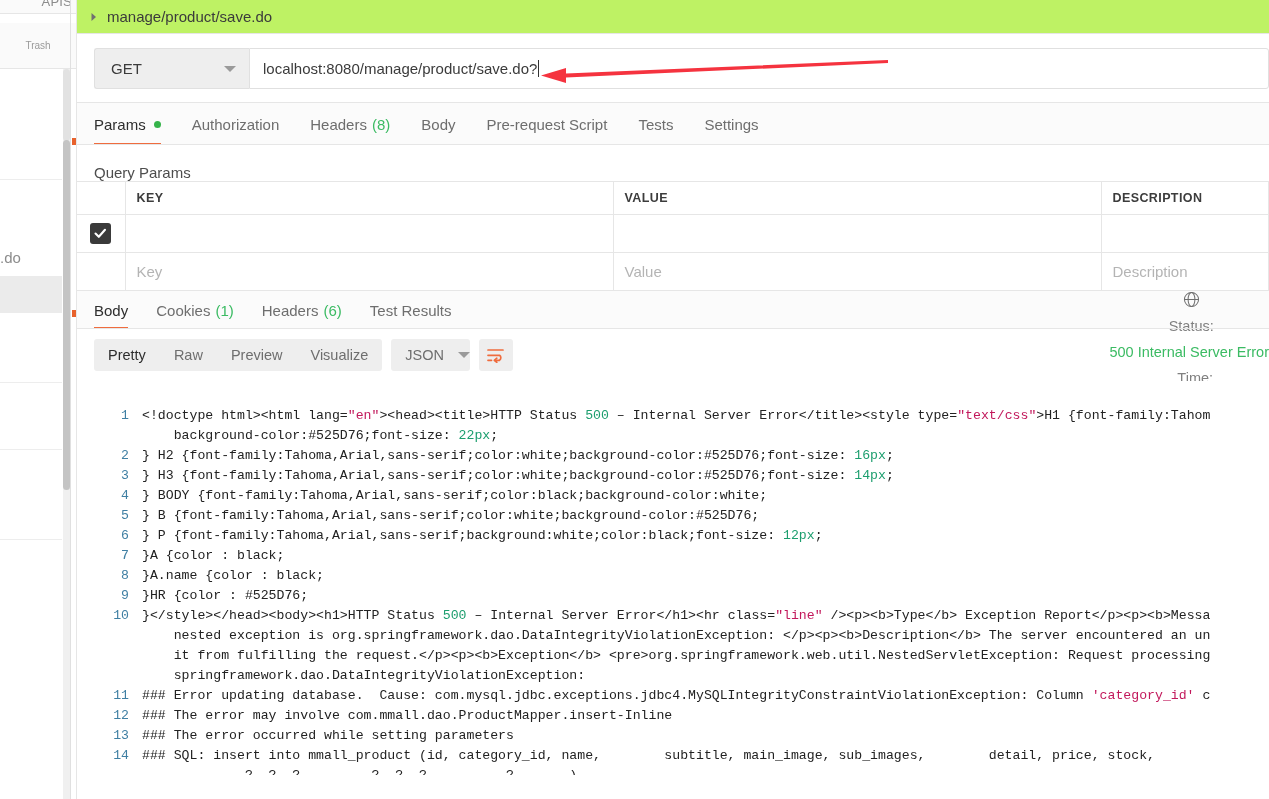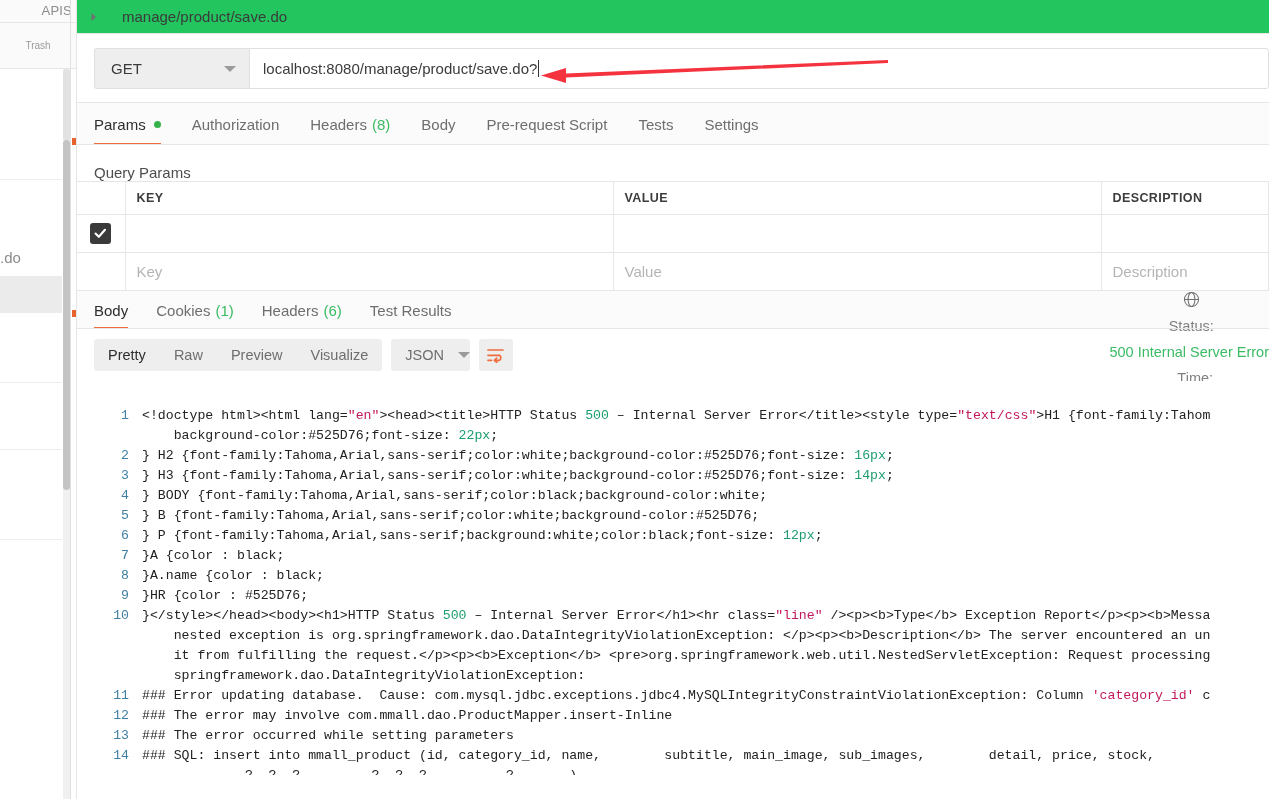--- a/index.html
+++ b/index.html
@@ -13,21 +13,21 @@
   }
 
   #app { position: relative; width: 1269px; height: 799px; overflow: hidden; }
 
   
   #sidebar {
     position: absolute; left: 0; top: 0; width: 76px; height: 799px;
     background: #ffffff; overflow: hidden;
   }
   .sb-tabs {
-    position: absolute; left: 0; top: 0; width: 76px; height: 23px;
+    position: absolute; left: 0; top: 0; width: 76px; height: 14px;
     background: #fafafa; border-bottom: 1px solid #e6e6e6;
     display: flex; align-items: flex-end; justify-content: flex-end;
   }
   .sb-tab-label {
     font-size: 13px; color: #8c8c8c; letter-spacing: .2px;
     padding-right: 4px; position: relative; top: -4px;
   }
   .sb-trash {
     position: absolute; left: 0; top: 23px; width: 76px; height: 46px;
     background: #fafafa; border-bottom: 1px solid #e6e6e6;
@@ -58,22 +58,22 @@
   .sb-orange-a { position: absolute; left: 72px; width: 4px; height: 7px; background: #e8622d; }
 
   
   #main {
     position: absolute; left: 76px; top: 0; right: 0; height: 799px;
     background: #ffffff; border-left: 1px solid #e6e6e6;
   }
 
   
   .crumb-bar {
-    height: 33px; background: #22c55e;
-    display: flex; align-items: center; padding-left: 10px; gap: 15px;
+    height: 33px; background: #bef264;
+    display: flex; align-items: center; padding-left: 10px;
   }
   .crumb-caret {
     width: 14px; height: 14px; display: flex; align-items: center; justify-content: center;
     margin-right: 6px;
   }
   .crumb-caret svg { display: block; }
   .crumb-text { font-size: 15px; color: #3b3b3b; }
   .crumb-sep { height: 1px; background: #e6e6e6; }
 
   

